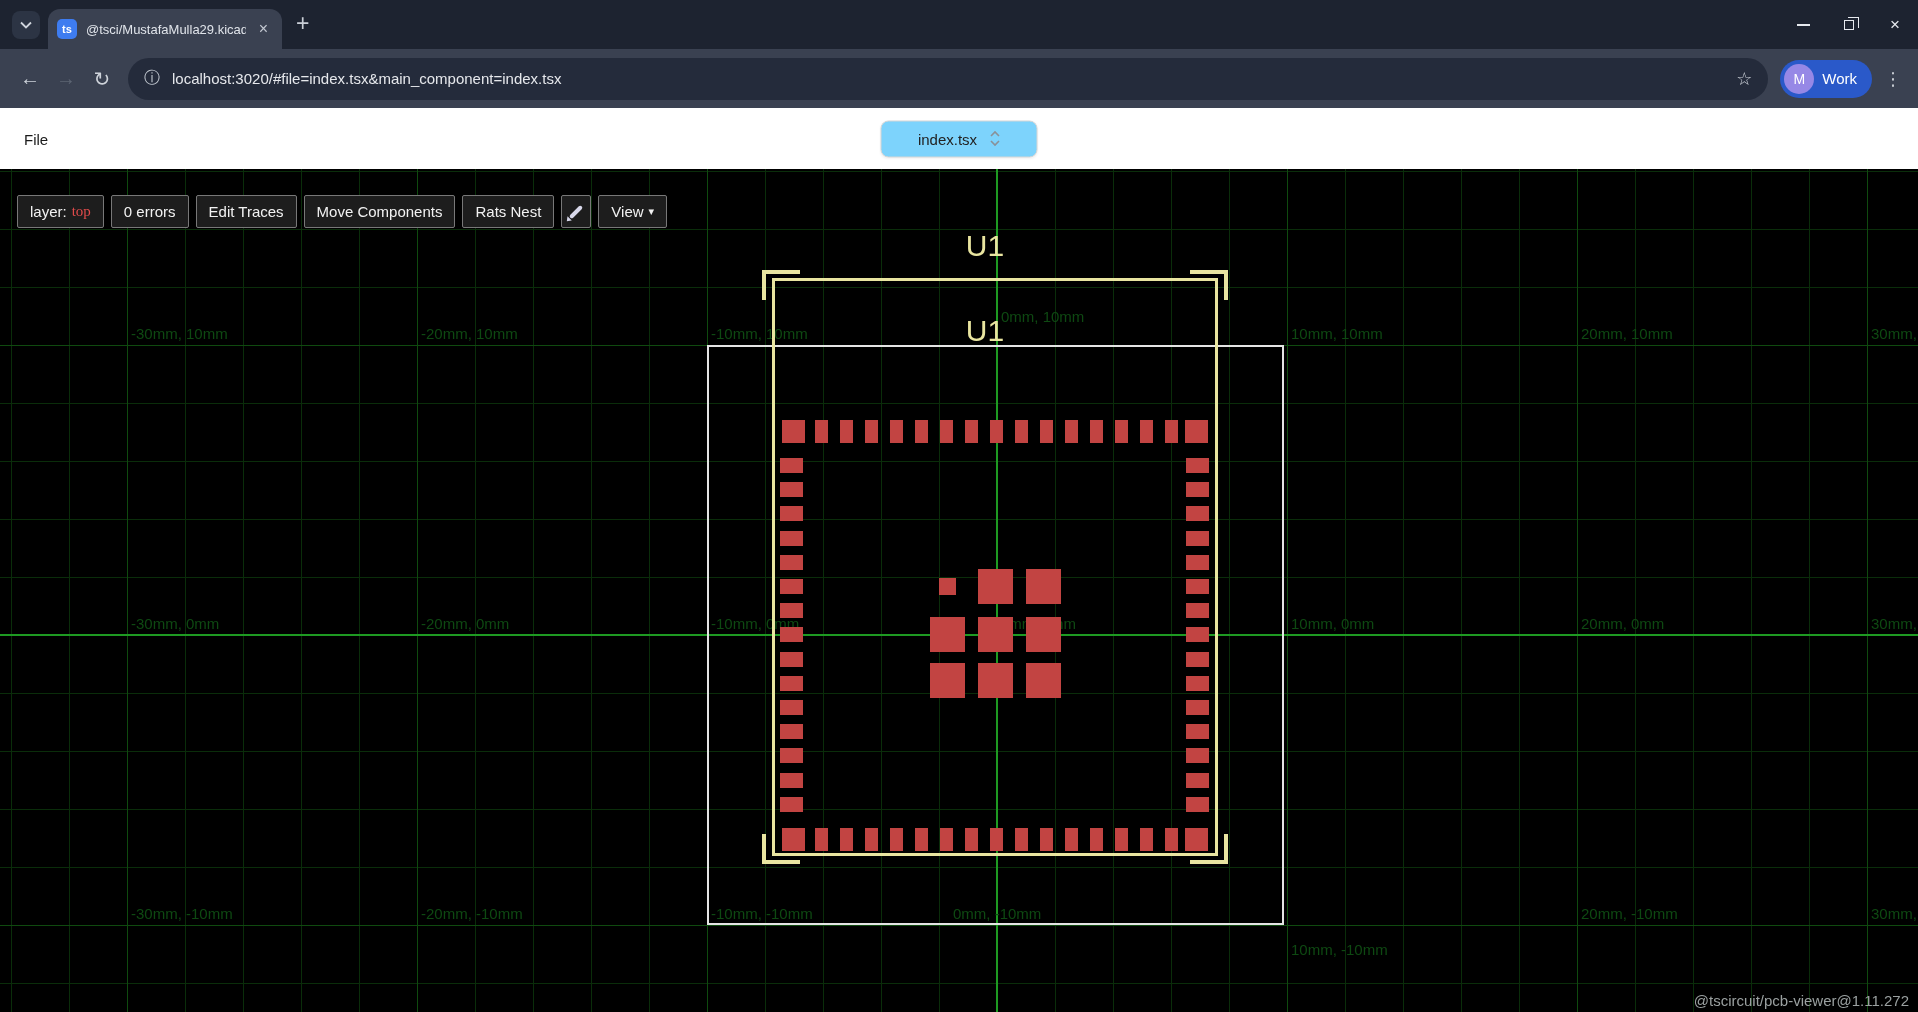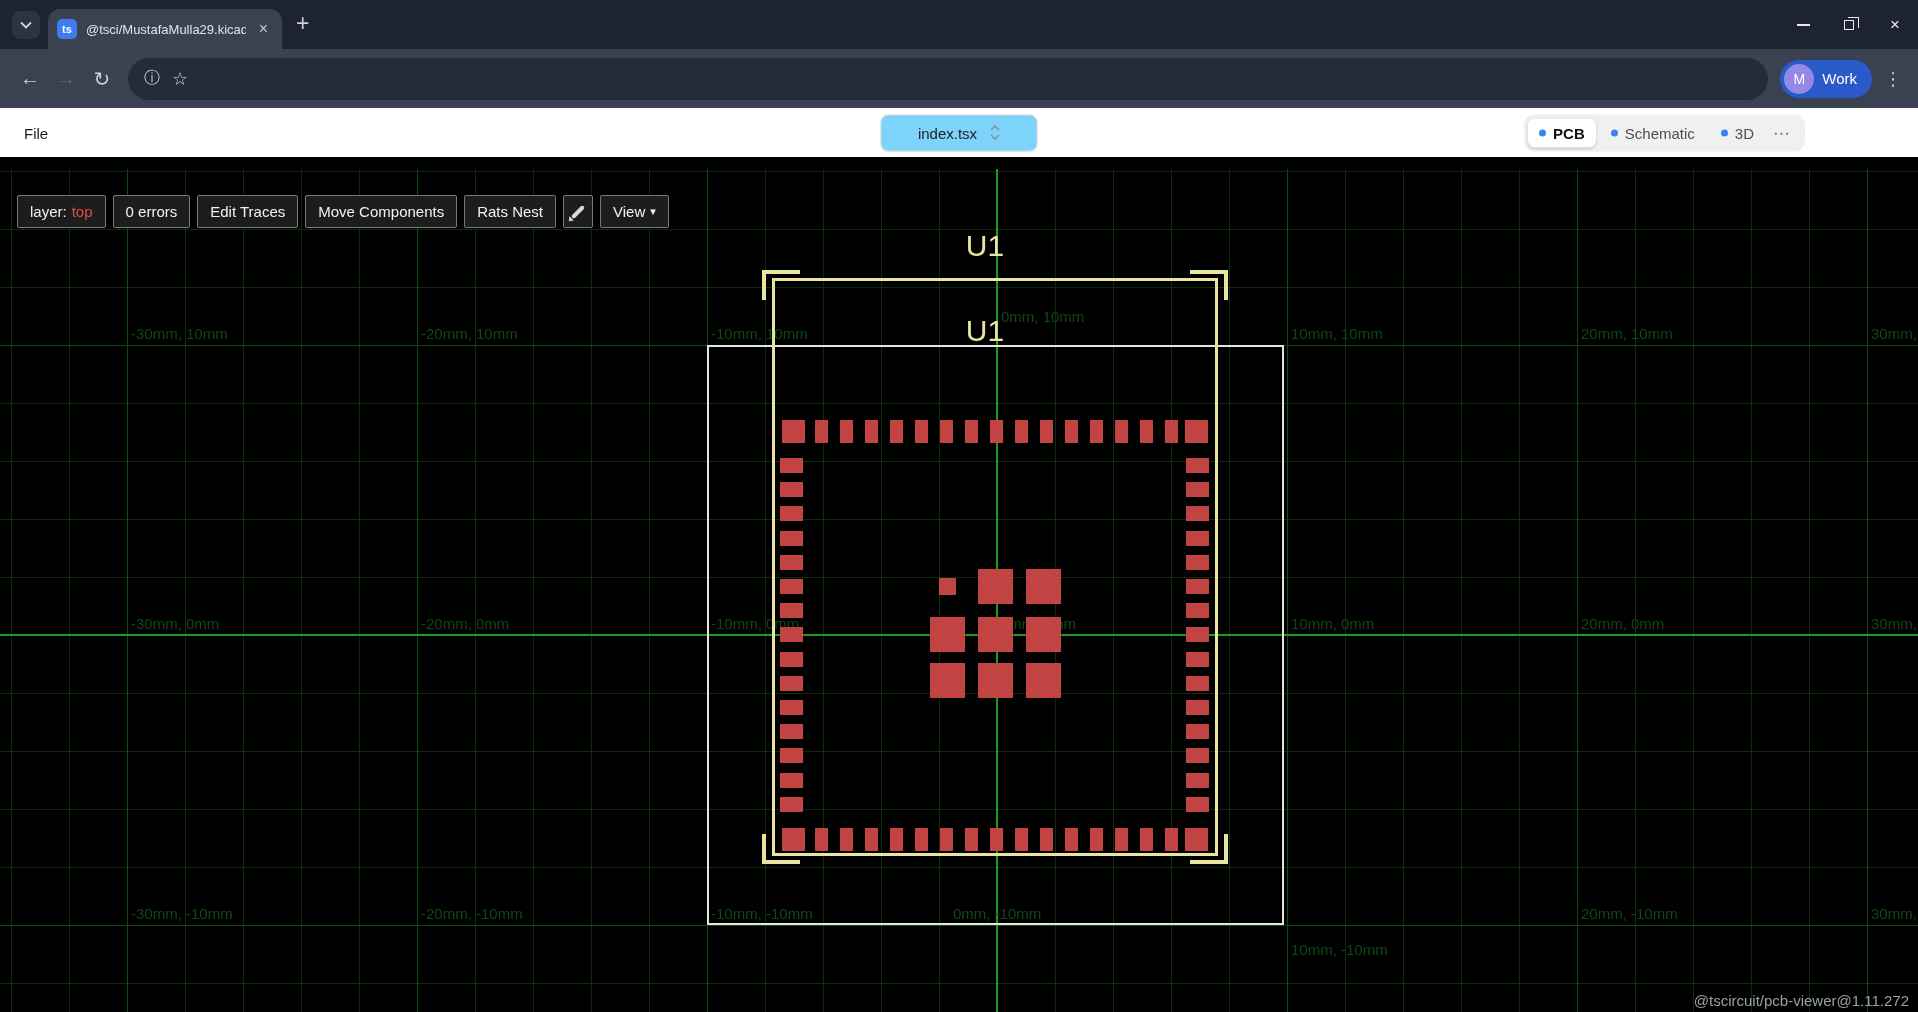--- a/index.html
+++ b/index.html
@@ -36,21 +36,21 @@
   .url-text { color:#e6e8ec; font-size:15px; white-space:nowrap; flex:1; }
   .star-icon { color:#ced3da; font-size:18px; cursor:pointer; }
   .profile-chip { height:38px; border-radius:19px; background:#2a59c9; display:flex; align-items:center;
     padding-right:15px; margin-left:6px; cursor:pointer; }
   .avatar { width:30px; height:30px; border-radius:50%; background:#9688e6; color:#fff; font-size:14px;
     display:flex; align-items:center; justify-content:center; margin:4px 8px 4px 4px; }
   .profile-name { color:#fff; font-size:15px; }
   .kebab { width:26px; text-align:center; color:#ced3da; font-size:18px; margin-left:8px; cursor:pointer; }
 
   
-  .app-header { height:49px; background:#ffffff; position:relative; }
+  .app-header { height:61px; background:#ffffff; position:relative; }
   .file-menu { position:absolute; left:24px; top:50%; transform:translateY(-50%);
     font-size:15px; color:#1a1a1a; cursor:pointer; }
   .file-select { position:absolute; left:50%; top:50%; transform:translate(-50%,-50%);
     min-width:157px; height:37px; border:1px solid #d6d6d6; border-radius:8px; background:#7dd3fc;
     display:flex; align-items:center; justify-content:center; gap:12px; cursor:pointer;
     box-shadow:0 1px 2px rgba(0,0,0,0.05); }
   .file-select span { font-size:15px; color:#222; }
   .view-toggle { position:absolute; right:113px; top:50%; transform:translateY(-50%);
     background:#f0f0f1; border-radius:10px; padding:4px; display:flex; align-items:center; gap:4px; }
   .view-item { display:flex; align-items:center; gap:7px; padding:6px 11px; border-radius:7px;
@@ -73,21 +73,21 @@
   .silk-corner.br { border-bottom:4px solid #e9e5a0; border-right:4px solid #e9e5a0; }
   .ref-label { position:absolute; transform:translateX(-50%); color:#e9e5a0; font-size:30px; font-weight:300; }
   .pad { position:absolute; background:#c24442; }
 
   
   .pcb-toolbar { position:absolute; left:17px; top:26px; display:flex; gap:7px;align-items:flex-end; }
   .tb-btn { height:33px; background:#1d1d1d; border:1px solid #787878; border-radius:2px;
     color:#f2f2f2; font-size:15px; display:flex; align-items:center; padding:0 12px;
     gap:5px; cursor:pointer; white-space:nowrap; }
   .tb-group { display:contents; }
-  .layer-val { color:#e04b4b; }
+  .layer-val { color:#e04b4b;font-family:Liberation Serif, serif; }
   .pencil { width:4px; height:16px; background:#d8d8ea; border-radius:2px; transform:rotate(45deg); position:relative; }
   .pencil::after { content:''; position:absolute; left:-1px; bottom:-5px; border-left:3px solid transparent;
     border-right:3px solid transparent; border-top:4px solid #d8d8ea; }
   .caret { font-size:11px; }
 
   .version-text { position:absolute; right:9px; bottom:3px; color:#9aa0a0; font-size:15px; }
 
   svg.chev { display:block; }
 </style>
 </head>
@@ -117,50 +117,38 @@
       </div>
   </div>
 </div>
 
 <div class="urlrow">
   <div class="navbtn">←</div>
   <div class="navbtn disabled">→</div>
   <div class="navbtn">↻</div>
   <div class="omnibox">
     <span class="info-icon">ⓘ</span>
+    <span class="url-text">localhost:3020/#file=index.tsx&amp;main_component=index.tsx</span>
     <span class="star-icon">☆</span>
   </div>
   <div class="profile-chip">
     <span class="avatar">M</span>
     <span class="profile-name">Work</span>
   </div>
   <div class="kebab">⋮</div>
 </div>
 
 <div class="app-header">
   <div class="file-menu">File</div>
   <div class="file-select">
     <span>index.tsx</span>
     <svg class="chev" width="11" height="16" viewBox="0 0 11 16">
       <polyline points="1.5,5.5 5.5,1.5 9.5,5.5" fill="none" stroke="#8a9097" stroke-width="1.6"></polyline>
       <polyline points="1.5,10.5 5.5,14.5 9.5,10.5" fill="none" stroke="#8a9097" stroke-width="1.6"></polyline>
     </svg>
-  </div>
-  <div class="view-toggle">
-    <div class="views-slot tb-group"><div class="view-item active">
-          <span class="view-dot" style="background: rgb(59, 130, 246);"></span>
-          <span>PCB</span>
-        </div><div class="view-item">
-          <span class="view-dot" style="background: rgb(59, 130, 246);"></span>
-          <span>Schematic</span>
-        </div><div class="view-item">
-          <span class="view-dot" style="background: rgb(59, 130, 246);"></span>
-          <span>3D</span>
-        </div></div>
-    <div class="more-btn">⋯</div>
   </div>
 </div>
 
 <div class="canvas" style="background: linear-gradient(to right, rgb(15, 74, 15) 0px, rgb(15, 74, 15) 1.5px, transparent 1.5px) 127px 0px / 290px 100%, linear-gradient(rgb(15, 74, 15) 0px, rgb(15, 74, 15) 1.5px, transparent 1.5px) 0px 176px / 100% 290px, linear-gradient(to right, rgb(10, 45, 10) 0px, rgb(10, 45, 10) 1px, transparent 1px) 11px 0px / 58px 100%, linear-gradient(rgb(10, 45, 10) 0px, rgb(10, 45, 10) 1px, transparent 1px) 0px 2px / 100% 58px rgb(0, 0, 0);">
   <div class="axis" style="left: 0px; top: 465px; width: 100%; height: 2px; background: rgb(30, 154, 34);"></div>
   <div class="axis" style="left: 996px; top: 0px; width: 2px; height: 100%; background: rgb(30, 154, 34);"></div>
   <div>
       <div class="grid-label" style="color: rgb(14, 73, 18); left: 131px; top: 156px;">-30mm, 10mm</div>
       <div class="grid-label" style="color: rgb(14, 73, 18); left: 421px; top: 156px;">-20mm, 10mm</div>
       <div class="grid-label" style="color: rgb(14, 73, 18); left: 711px; top: 156px;">-10mm, 10mm</div>

